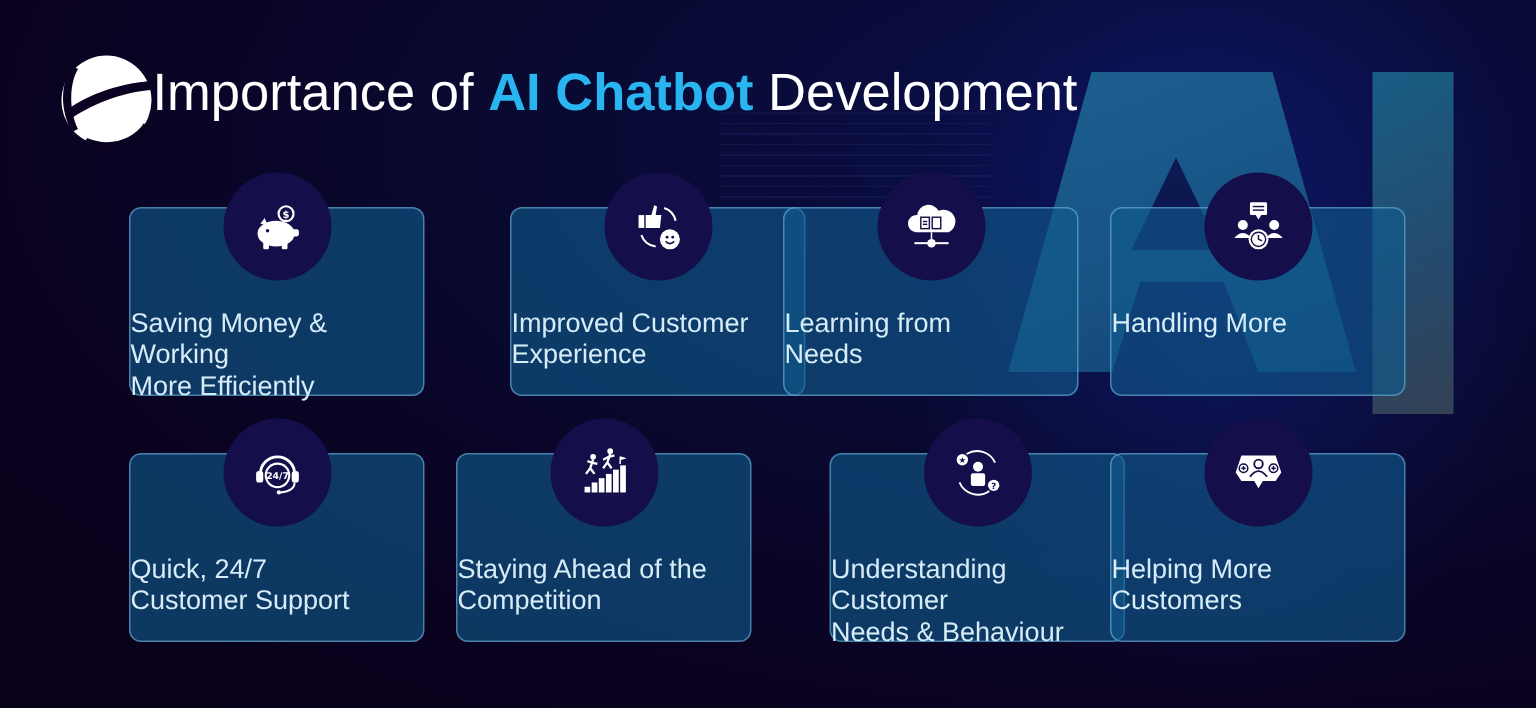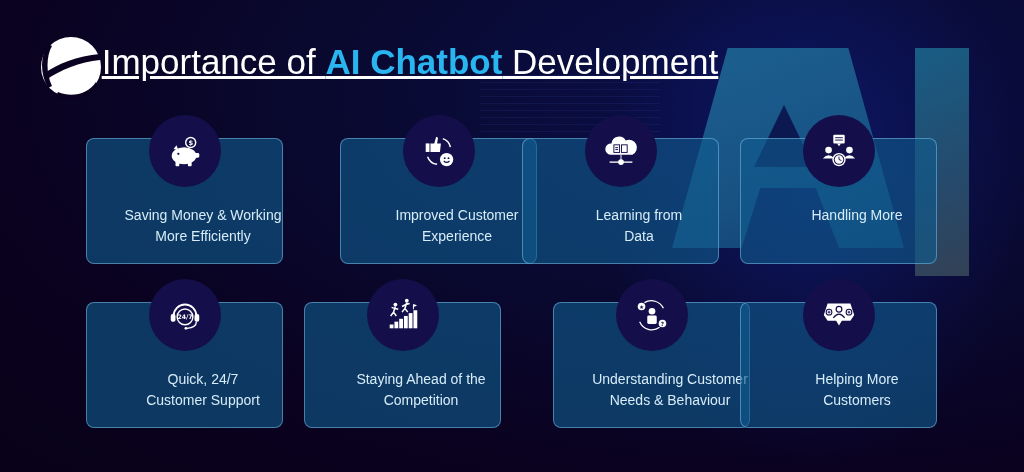--- a/index.html
+++ b/index.html
@@ -37,40 +37,39 @@
       opacity: 0.85;
     }
 
     .logo {
       position: absolute; left: 38px; top: 34px; width: 66px; height: 66px;
     }
     .title {
       position: absolute; left: 0; top: 42px; width: 820px; text-align: center;
       font-size: 35px; color: #ffffff; font-weight: normal; letter-spacing: 0px;
       padding-left: 0px;
-      text-decoration: underline;
     }
     .title .accent { color: #29b6f0; font-weight: bold; }
 
     .card {
       position: absolute; width: 197px; height: 126px;
       border: 1.5px solid rgba(120,190,230,0.55);
       border-radius: 8px;
       background: rgba(16,90,140,0.62);
     }
     .card-circle {
       position: absolute; width: 72px; height: 72px; border-radius: 50%;
       background: #140f4a;
       left: 62px; top: -24px;
       display: flex; align-items: center; justify-content: center;
     }
     .card-circle svg { width: 38px; height: 38px; }
     .card-label {
       position: absolute; left: 0; right: 0; top: 66px;
-      text-align: center; color: #d6ecf8; font-size: 14px; line-height: 21px; padding-left: 37px;
+      color: #d6ecf8; font-size: 18px; line-height: 21px;
     }
   </style>
 </head>
 <body>
 
 <div class="bg-glow"></div>
 <div class="circuit"></div>
 <div class="big-a"></div>
 <div class="big-a-hole"></div>
 <div class="big-i"></div>
@@ -137,21 +136,21 @@
       <rect x="21" y="14" width="5" height="7" fill="#fff"></rect>
       <rect x="14" y="16" width="3" height="1" fill="#140f4a"></rect>
       <rect x="14" y="18" width="3" height="1" fill="#140f4a"></rect>
       <rect x="19.5" y="24" width="1" height="6" fill="#fff"></rect>
       <rect x="8" y="31" width="24" height="1.4" fill="#fff"></rect>
       <circle cx="20" cy="31.7" r="3" fill="#fff"></circle>
     </svg>
   </div>
   <div class="card-label">
     <div>Learning from</div>
-    <div>Data</div>
+    <div>Needs</div>
   </div>
 </div>
 
 <div class="card" style="left:740px; top:138px;">
   <div class="card-circle">
     <svg viewBox="0 0 40 40">
       <rect x="14" y="3" width="12" height="9" rx="1" fill="#fff"></rect>
       <path d="M18 12 L20 15 L22 12 Z" fill="#fff"></path>
       <rect x="16" y="5.5" width="8" height="1" fill="#140f4a"></rect>
       <rect x="16" y="8" width="8" height="1" fill="#140f4a"></rect>

